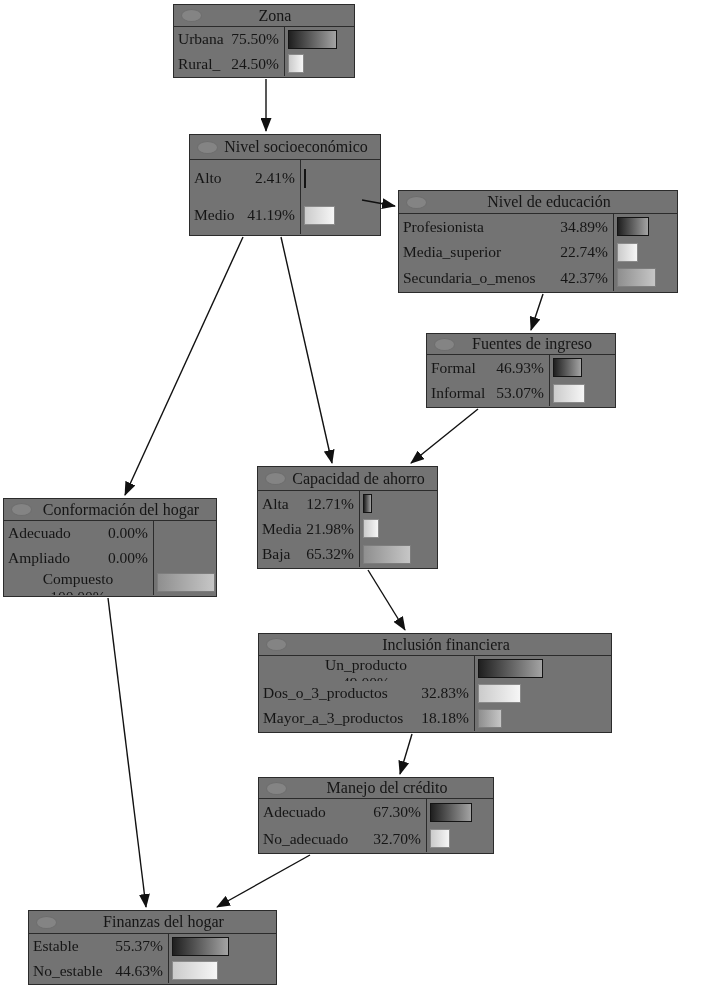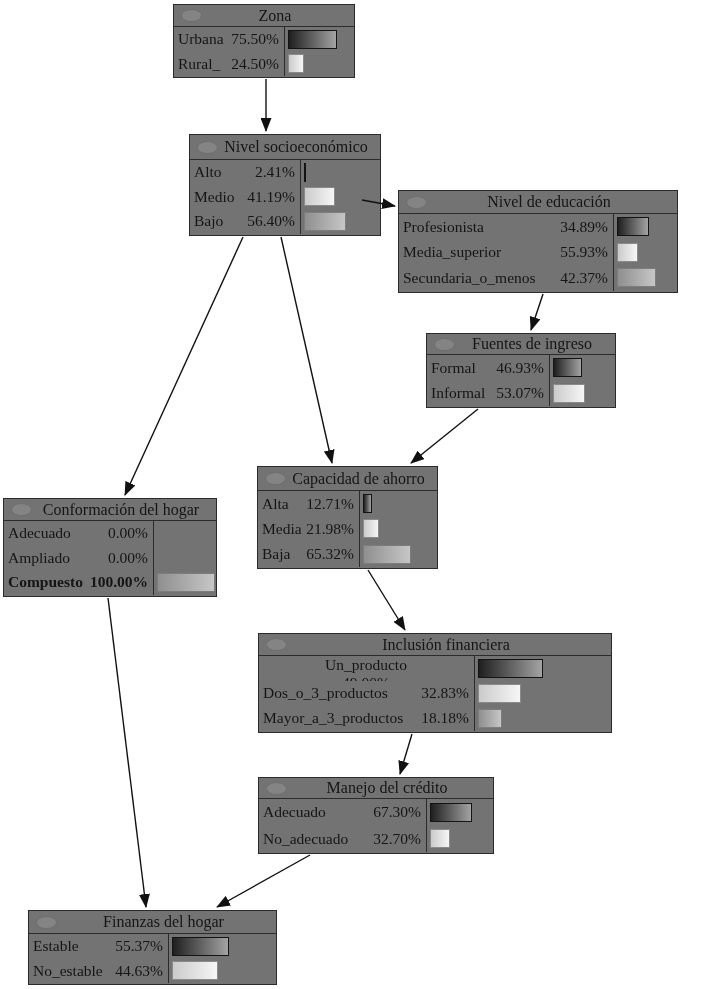--- a/index.html
+++ b/index.html
@@ -43,21 +43,21 @@
   .node-body{display:flex;flex-direction:column;}
   .node-row{display:flex;flex:1;min-height:0;}
   .label-cell{
     display:flex;align-items:center;justify-content:space-between;
     box-sizing:border-box;
     padding:0 5px 0 4px;
     font-size:15.5px;
     white-space:nowrap;
     overflow:hidden;
   }
-  .label-cell.bold{font-weight:bold;}
+  .label-cell.bold{font-weight:normal;flex-direction:column;}
   .bar-cell{
     flex:1;
     border-left:1.6px solid #2b2b2b;
     display:flex;align-items:center;
     box-sizing:border-box;
     padding-left:3px;
   }
   .prob-bar{height:19px;box-sizing:border-box;}
   .prob-bar.dark{
     background:linear-gradient(90deg,#1f1f1f,#a3a3a3);
@@ -124,50 +124,41 @@
         </div>
         <div class="node-row">
           <div class="label-cell" style="width: 110px;">
             <span>Medio</span>
             <span>41.19%</span>
           </div>
           <div class="bar-cell">
             <div class="prob-bar light" style="width: 30.8925px;"></div>
           </div>
         </div>
-        <div class="node-row">
-          <div class="label-cell" style="width: 110px;">
-            <span>Bajo</span>
-            <span>56.40%</span>
-          </div>
-          <div class="bar-cell">
-            <div class="prob-bar mid" style="width: 42.3px;"></div>
-          </div>
-        </div>
       </div>
     </div>
     <div class="node" style="left: 398px; top: 190px; width: 280px; height: 103px;">
       <div class="node-title" style="height: 23px;">
         <span class="ellipse-icon"></span>
         <span class="node-title-text">Nivel de educación</span>
       </div>
       <div class="node-body" style="height: 76.8px; justify-content: center;">
         <div class="node-row">
           <div class="label-cell" style="width: 214px;">
             <span>Profesionista</span>
             <span>34.89%</span>
           </div>
           <div class="bar-cell">
             <div class="prob-bar dark" style="width: 32.0988px;"></div>
           </div>
         </div>
         <div class="node-row">
           <div class="label-cell" style="width: 214px;">
             <span>Media_superior</span>
-            <span>55.93%</span>
+            <span>22.74%</span>
           </div>
           <div class="bar-cell">
             <div class="prob-bar light" style="width: 20.9208px;"></div>
           </div>
         </div>
         <div class="node-row">
           <div class="label-cell" style="width: 214px;">
             <span>Secundaria_o_menos</span>
             <span>42.37%</span>
           </div>

